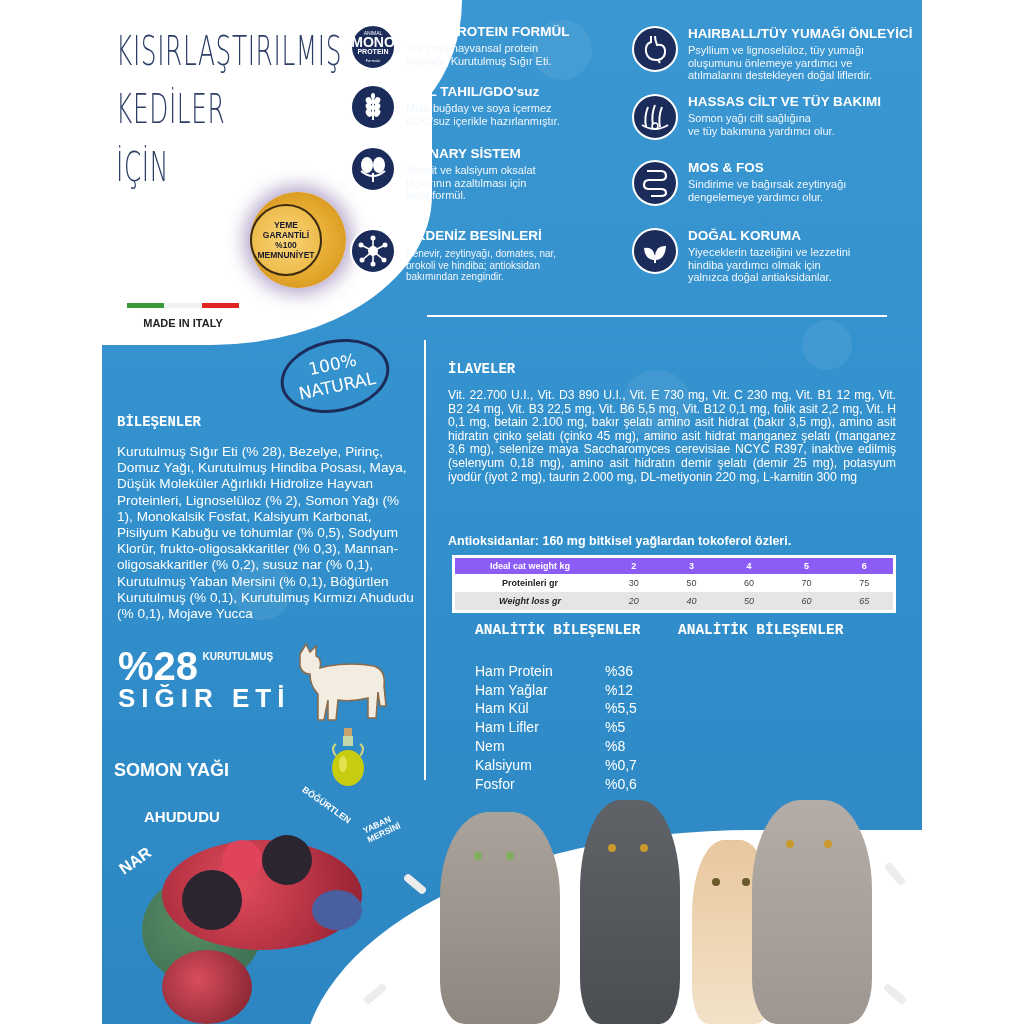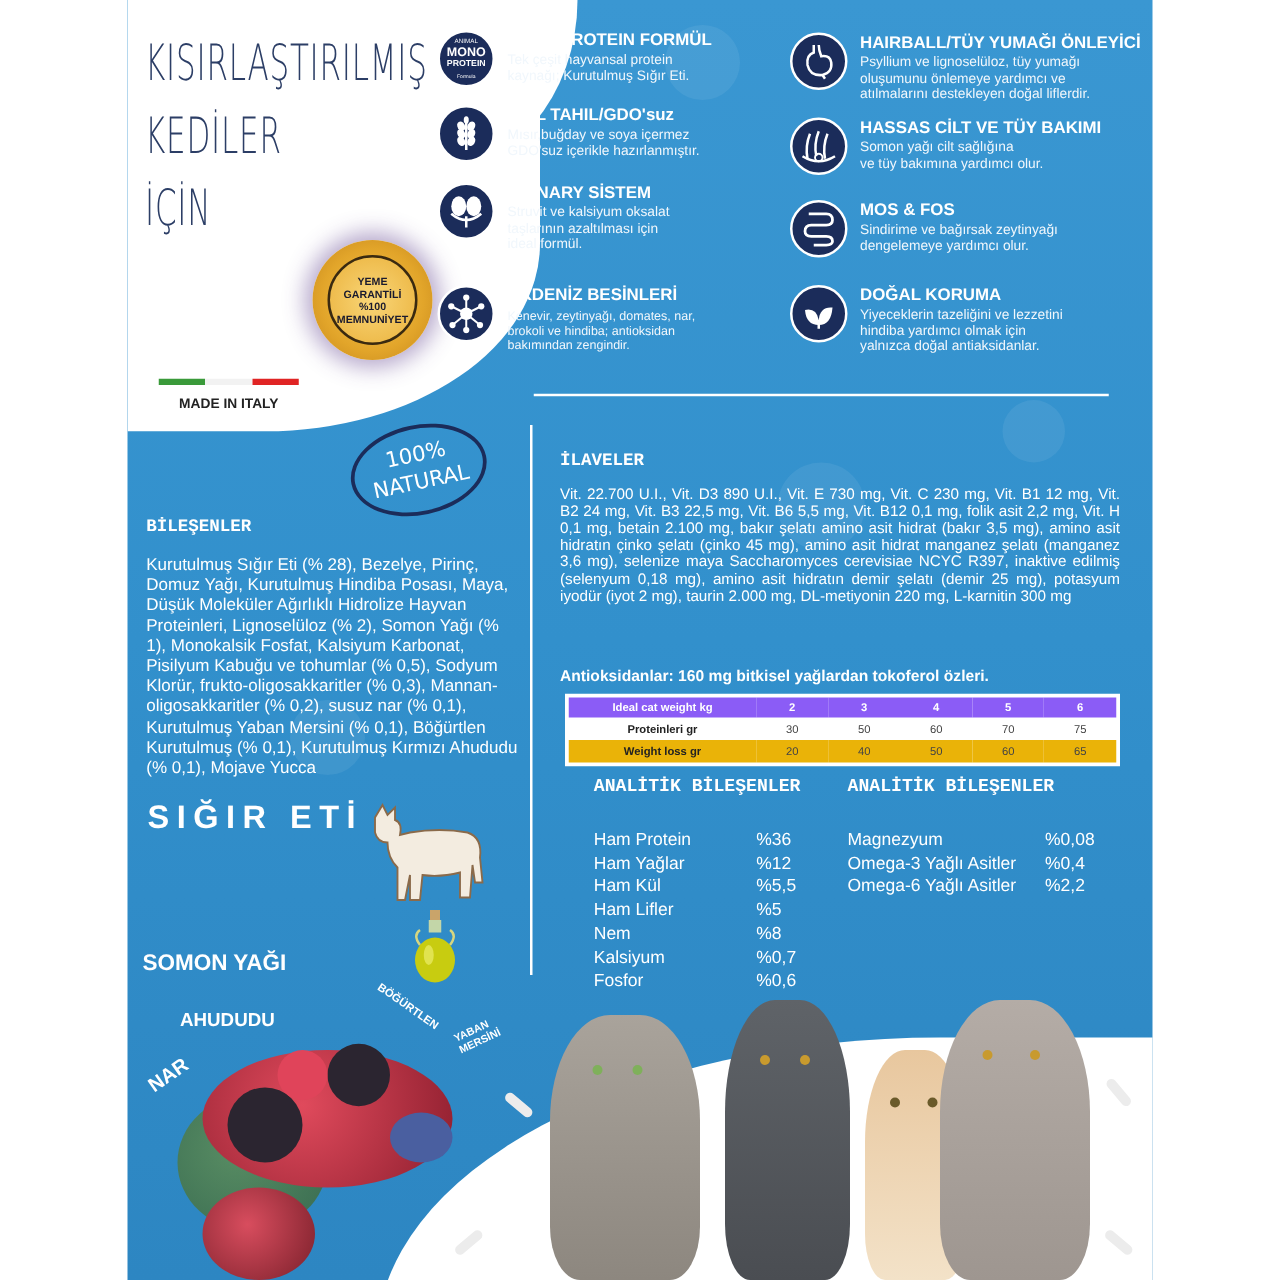--- a/index.html
+++ b/index.html
@@ -26,21 +26,21 @@
     font-family: "DejaVu Sans", sans-serif; font-weight: 300;
     font-size: 40px; line-height: 58px; letter-spacing: 1px;
     transform: scaleX(0.62); transform-origin: left top;
     white-space: pre-line;
   }
   #badge {
     position: absolute; left: 148px; top: 192px; width: 96px; height: 96px;
     border-radius: 50%;
     background: radial-gradient(circle, #f6c453 0%, #e2a52a 60%, #c4861c 100%);
     box-shadow: 0 0 18px 6px rgba(90,60,140,0.45);
-    display: flex; align-items: center; justify-content: center;
+    display: flex; align-items: center; 
   }
   #badge-inner {
     width: 72px; height: 72px; border-radius: 50%; border: 2px solid #3a2a10;
     background: radial-gradient(circle, #f9d678 0%, #eab13b 100%);
     display: flex; align-items: center; justify-content: center; text-align: center;
     font-size: 8.5px; font-weight: 900; color: #1a1a2e; line-height: 10px; white-space: pre-line;
   }
   #flag { position: absolute; left: 25px; top: 303px; width: 112px; height: 5px; display: flex; }
   #flag span { flex: 1; }
   #made-in {
@@ -75,21 +75,21 @@
   }
   #antiox { position: absolute; left: 346px; top: 534px; color: #fff; font-size: 12.5px; font-weight: 700; }
   #feed-table {
     position: absolute; left: 350px; top: 555px; width: 444px; background: #fff; padding: 3px;
     border-collapse: collapse;
   }
   #feed-table table { width: 100%; border-collapse: collapse; font-size: 9px; }
   #feed-table th { background: #8b5cf6; color: #fff; font-weight: 700; height: 16px; }
   #feed-table td { height: 18px; text-align: center; color: #444; }
   #feed-table td.lbl { font-weight: 700; color: #222; width: 150px; }
-  #feed-table tr.alt td { background: #eab308; }
+  #feed-table tr.alt td { background: #e5e5e5; font-style: italic; }
   .analytics { position: absolute; color: #fff; font-size: 14px; }
   .analytics .row { display: flex; height: 18.8px; align-items: flex-end; }
   .analytics .n { width: 130px; }
   #beef { position: absolute; left: 16px; top: 644px; color: #fff; }
   #beef .pct { font-size: 40px; font-weight: 900; display: inline-block; }
   #beef .small { font-size: 10px; font-weight: 700; display: inline-block; vertical-align: 20px; }
   #beef .big { font-size: 26px; font-weight: 900; letter-spacing: 6px; margin-top: -6px; }
   #cow { position: absolute; left: 190px; top: 640px; }
   #oil { position: absolute; left: 228px; top: 728px; }
   #somon { position: absolute; left: 12px; top: 760px; color: #fff; font-size: 18px; font-weight: 700; }
@@ -130,21 +130,21 @@
     <span style="background:#3a9a3a"></span>
     <span style="background:#f2f2f2"></span>
     <span style="background:#e02424"></span>
   </div>
   <div id="made-in">MADE IN ITALY</div>
 
   <div class="feature" style="left:248px;top:24px;">
     <div class="ficon">
       <div style="text-align:center;color:#fff;line-height:9px;">
         <div style="font-size:5px;">ANIMAL</div>
-        <div style="font-size:10px;font-weight:900;">MONO</div>
+        <div style="font-size:14px;font-weight:900;">MONO</div>
         <div style="font-size:7px;font-weight:900;">PROTEIN</div>
         <div style="font-size:4px;">Formula</div>
       </div>
     </div>
     <div class="ftitle">MONOPROTEIN FORMÜL</div>
     <div class="fdesc">Tek çeşit hayvansal protein
 kaynağı; Kurutulmuş Sığır Eti.</div>
   </div>
 
   <div class="feature" style="left:248px;top:84px;">
@@ -331,36 +331,26 @@
         <span class="n">Kalsiyum</span>
         <span>%0,7</span>
       </div>
     <div class="row">
         <span class="n">Fosfor</span>
         <span>%0,6</span>
       </div>
   </div>
 
   <div class="section-title" style="left:576px;top:622px;font-size:14.5px;">ANALİTİK BİLEŞENLER</div>
-  <div class="analytics" style="left:576px;top:660px;">
-    <div class="row">
-        <span class="n" style="width:158px">Magnezyum</span>
-        <span>%0,08</span>
-      </div>
-    <div class="row">
-        <span class="n" style="width:158px">Omega-3 Yağlı Asitler</span>
-        <span>%0,4</span>
-      </div>
-    <div class="row">
-        <span class="n" style="width:158px">Omega-6 Yağlı Asitler</span>
-        <span>%2,2</span>
-      </div>
-  </div>
 
   <div id="beef">
+    <div>
+      <span class="pct">%28</span>
+      <span class="small">KURUTULMUŞ</span>
+    </div>
     <div class="big">SIĞIR ETİ</div>
   </div>
   <svg id="cow" width="100" height="90" viewBox="0 0 100 90">
     <path d="M8 14 L14 4 L18 12 L24 6 L24 16 Q30 18 28 28 L36 26 Q60 22 82 26 Q94 30 92 46 L94 66 L88 66 L86 52 L84 78 L76 78 L76 58 Q60 62 46 60 L44 80 L36 80 L36 60 L32 80 L26 80 L26 54 Q18 46 18 34 Q10 34 8 26 Z" fill="#f3ece0" stroke="#8a6a4a" stroke-width="1.5"></path>
   </svg>
 
   <svg id="oil" width="36" height="60" viewBox="0 0 36 60">
     <rect x="14" y="0" width="8" height="8" fill="#c9a46a"></rect>
     <rect x="13" y="8" width="10" height="10" fill="#e8e8a0" opacity="0.8"></rect>
     <path d="M6 16 Q0 20 6 28" stroke="#d6d680" stroke-width="2" fill="none"></path>

